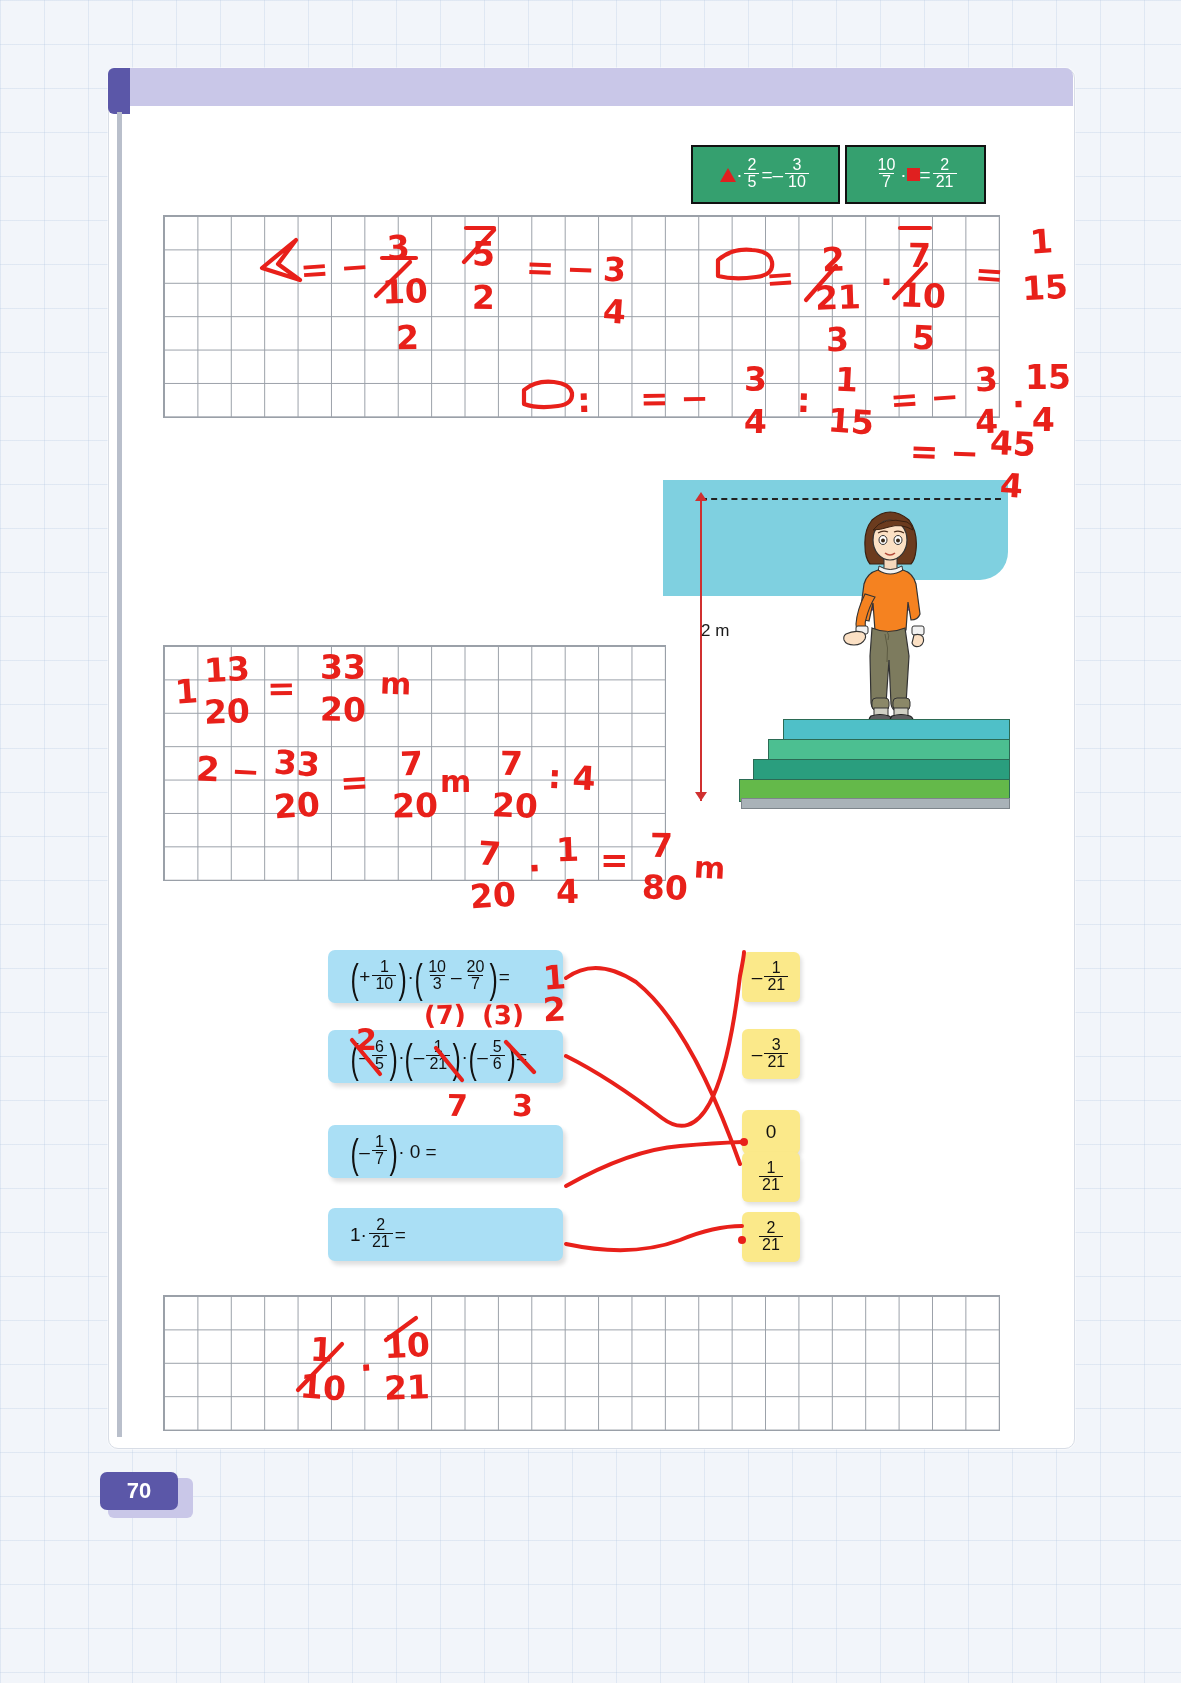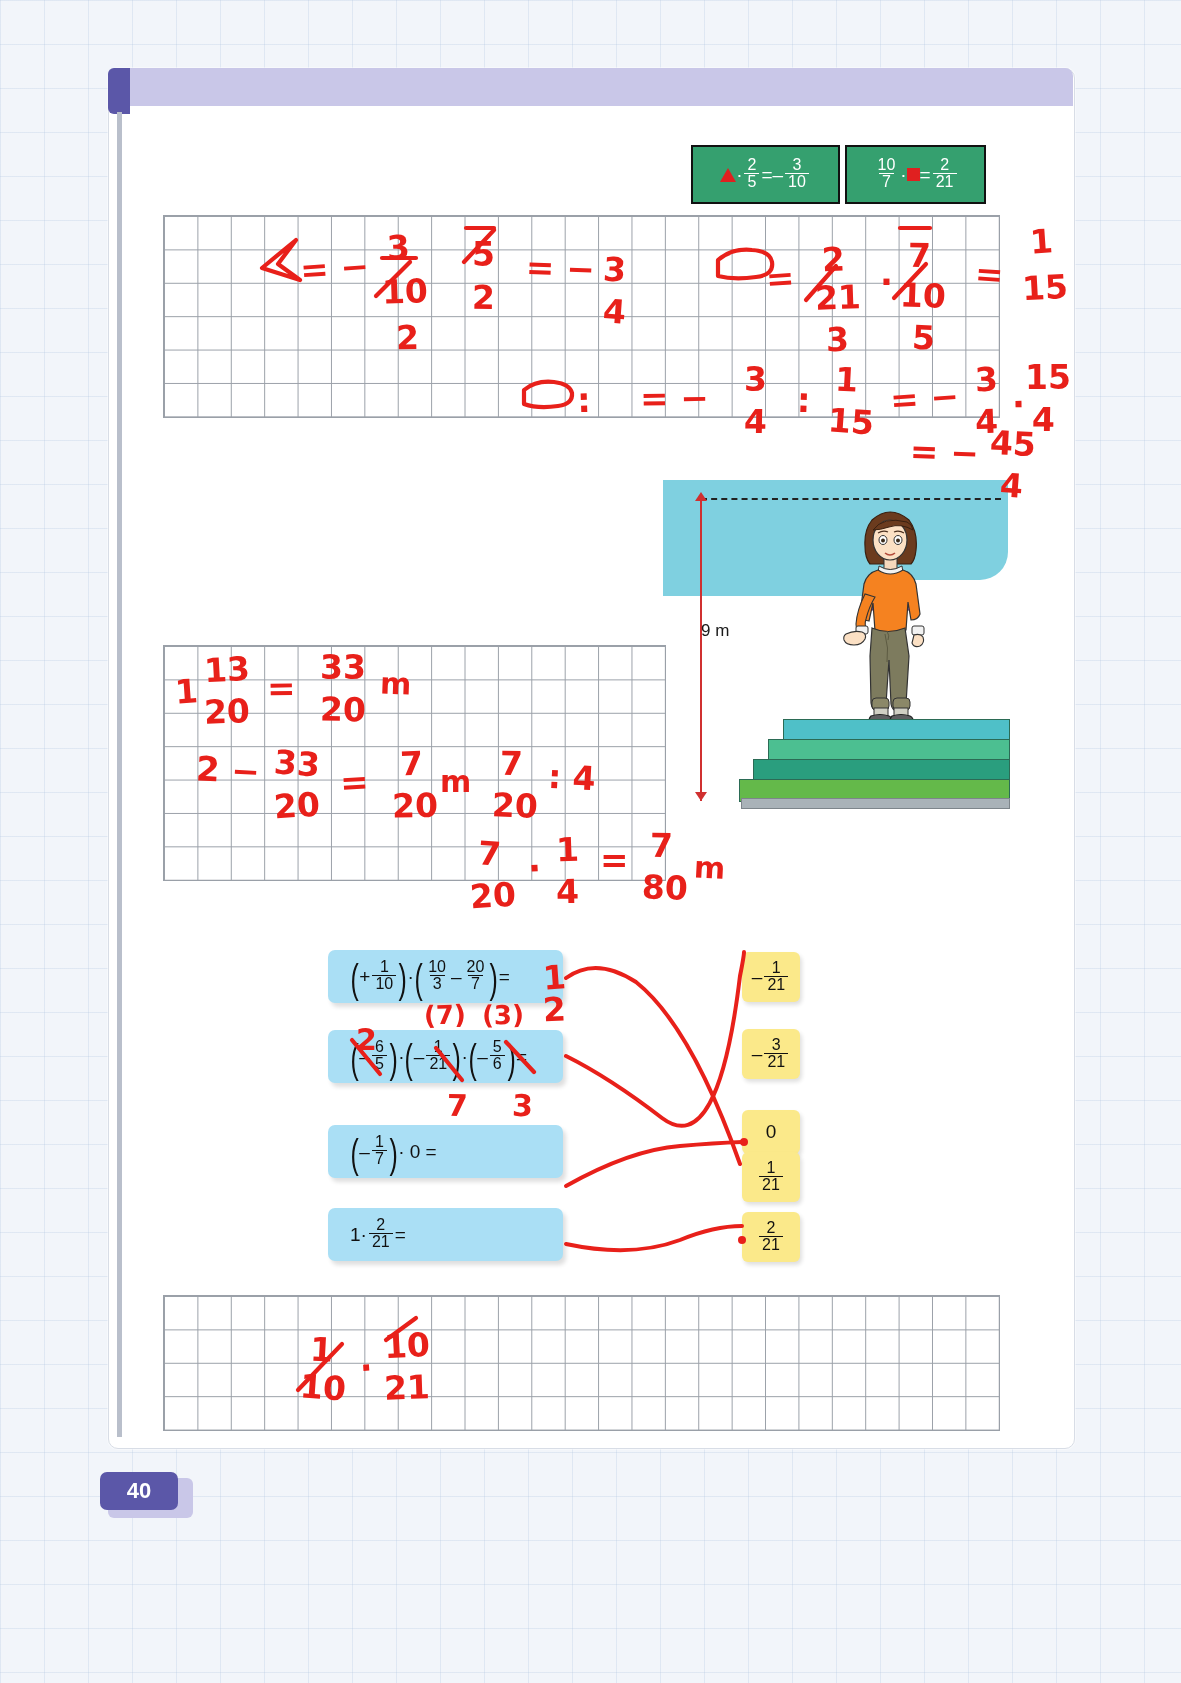--- a/index.html
+++ b/index.html
@@ -187,21 +187,21 @@
 </div>
 <div class="qtext" style="left:166px;top:610px;width:490px;">eş basamağın yüksekliği kaç metredir?</div>
 
 <div class="illus">
   <div class="sky"></div>
   <div class="sky2"></div>
   <div class="dashline"></div>
   <div class="arrowline"></div>
   <div class="arrowup"></div>
   <div class="arrowdn"></div>
-  <div class="mlabel">9 m</div>
+  <div class="mlabel">2 m</div>
 
   <svg class="person" viewBox="0 0 105 245">
 
     <path d="M34 22 q18 -16 37 0 q9 12 7 30 q-1 10 -5 14 l-41 0 q-5 -6 -5 -18 q-1 -16 7 -26 z" fill="#6b3b1e" stroke="#3a2010" stroke-width="1.2"></path>
 
     <rect x="46" y="58" width="13" height="14" fill="#f7d8bc" stroke="#333" stroke-width="1"></rect>
 
     <ellipse cx="52" cy="42" rx="17" ry="20" fill="#fbe0c4" stroke="#333" stroke-width="1.2"></ellipse>
 
     <path d="M35 32 q10 -14 34 -8 q5 2 6 8 q-12 -7 -24 -3 q-9 3 -16 3 z" fill="#6b3b1e" stroke="#3a2010" stroke-width="1"></path>
@@ -390,21 +390,21 @@
     <path d="M506 1042 l28 30"></path>
   </g>
 
   <g stroke="#e8201a" stroke-width="4.2" fill="none" stroke-linecap="round">
     <path d="M298 1390 l44 -46"></path>
     <path d="M386 1340 l30 -22"></path>
   </g>
 </svg>
 
 <div class="pagetab"></div>
-<div class="pagenum">40</div>
+<div class="pagenum">70</div>
 
 <div class="hwt" style="left: 300px; top: 248px; font-size: 34px; transform: rotate(-4deg);">= −</div>
 <div class="hwt" style="left: 387px; top: 228px; font-size: 33px; transform: rotate(-3deg);">3</div>
 <div class="hwt" style="left: 382px; top: 272px; font-size: 33px; transform: rotate(-2deg);">10</div>
 <div class="hwt" style="left: 396px; top: 318px; font-size: 33px; transform: rotate(-1deg);">2</div>
 <div class="hwt" style="left: 472px; top: 235px; font-size: 33px; transform: rotate(0deg);">5</div>
 <div class="hwt" style="left: 472px; top: 278px; font-size: 33px; transform: rotate(1deg);">2</div>
 <div class="hwt" style="left: 526px; top: 248px; font-size: 34px; transform: rotate(2deg);">= −</div>
 <div class="hwt" style="left: 603px; top: 250px; font-size: 33px; transform: rotate(3deg);">3</div>
 <div class="hwt" style="left: 603px; top: 292px; font-size: 33px; transform: rotate(4deg);">4</div>

